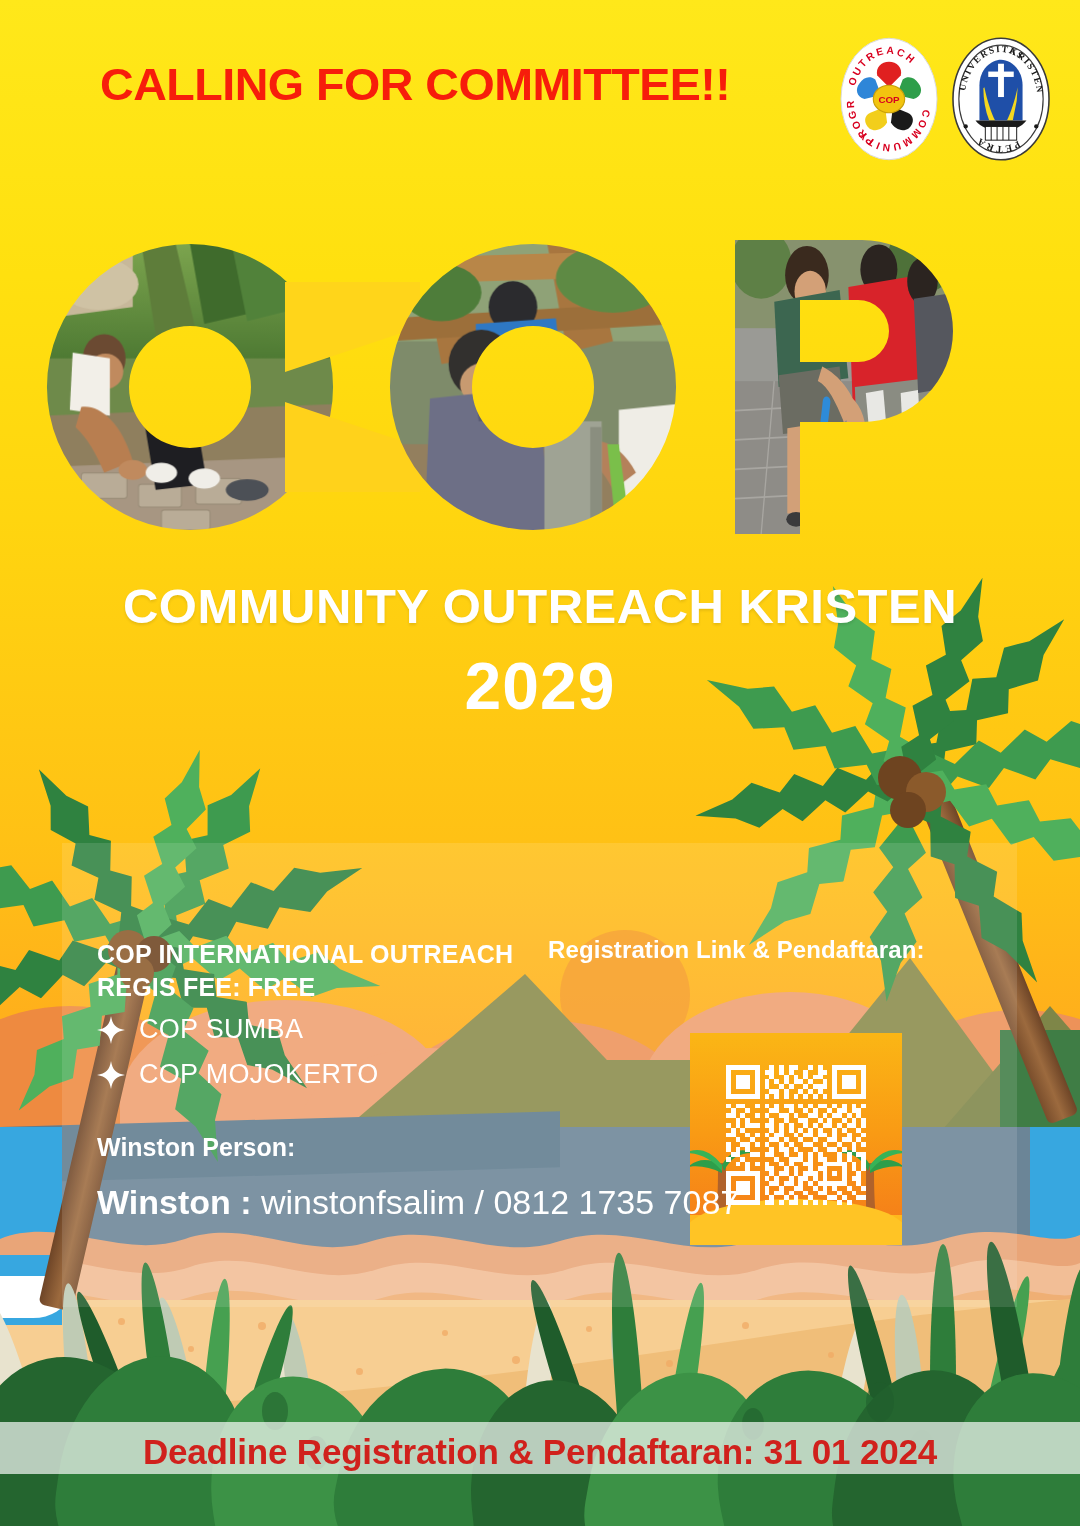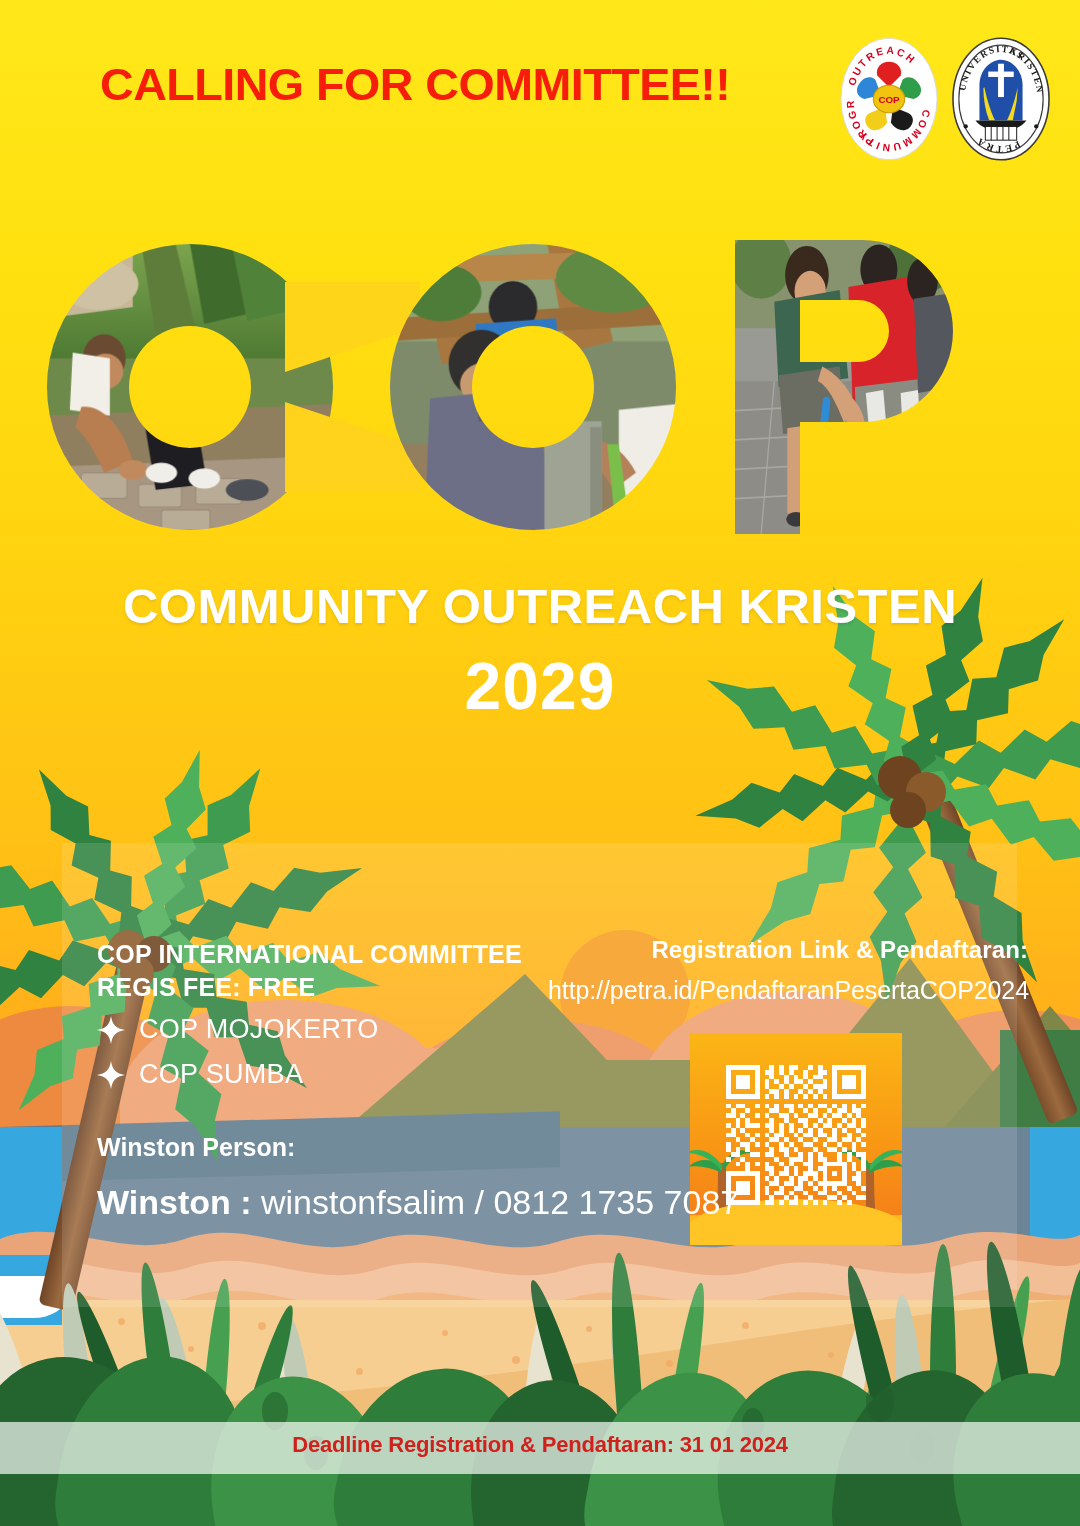--- a/index.html
+++ b/index.html
@@ -74,21 +74,21 @@
   .panel{position:absolute;left:62px;top:843px;width:955px;height:464px;
       background:rgba(255,255,255,.12);}
 
   .infoLeft{position:absolute;left:97px;top:938px;width:520px;color:#fff;}
   .infoHead{font-weight:bold;font-size:25px;line-height:1.32;letter-spacing:.2px;}
   .bullets{margin-top:10px;}
   .bulletRow{display:flex;align-items:center;gap:14px;margin-bottom:14px;}
   .spark{width:28px;height:28px;flex:0 0 28px;}
   .bulletTxt{font-size:27px;letter-spacing:.3px;}
 
-  .regBlock{position:absolute;left:548px;top:936px;width:480px;text-align:right;color:#fff;}
+  .regBlock{position:absolute;left:548px;top:936px;width:480px;text-align:left;color:#fff;}
   .regTitle{font-weight:bold;font-size:24px;letter-spacing:.1px;}
   .regUrl{margin-top:12px;font-size:25px;letter-spacing:-.1px;}
 
   
   .qrWrap{position:absolute;left:690px;top:1033px;width:212px;height:212px;
       background:linear-gradient(180deg,#FBB615 0%,#F99A14 48%,#F4781A 100%);overflow:hidden;}
   .qrWrap .qpalm{position:absolute;}
   .qsand{position:absolute;left:-4px;bottom:0;width:220px;height:46px;background:#FFC425;
       border-radius:50% 50% 0 0/70% 70% 0 0;}
   .qsand2{position:absolute;left:-4px;bottom:0;width:220px;height:30px;background:#FFB81C;}
@@ -97,21 +97,21 @@
   
   .contact{position:absolute;left:97px;top:1133px;color:#fff;}
   .cTitle{font-weight:bold;font-size:25px;}
   .cLine{margin-top:21px;font-size:34px;}
   .cLine b{font-weight:bold;}
 
   
   .deadbar{position:absolute;left:0;top:1422px;width:1080px;height:52px;
       background:rgba(255,255,255,.68);}
   .deadtxt{position:absolute;left:0;top:1432px;width:1080px;text-align:center;
-      color:#D0211C;font-weight:bold;font-size:22px;letter-spacing:-.2px;}
+      color:#D0211C;font-weight:bold;font-size:35px;letter-spacing:-.2px;}
 </style>
 </head>
 <body>
 
 <div class="poster">
 
   <div class="scene">
 
     <div class="sun"></div>
 
@@ -471,41 +471,40 @@
                M800,78 L858,78 a31,31 0 0 1 0,62 L800,140 Z" fill="url(#photo3)" fill-rule="evenodd"></path>
     </svg>
   </div>
 
   <div class="subtitle">COMMUNITY OUTREACH KRISTEN</div>
   <div class="year">2029</div>
 
   <div class="panel"></div>
 
   <div class="infoLeft">
-    <div class="infoHead">COP INTERNATIONAL COMMITTEE</div>
+    <div class="infoHead">COP INTERNATIONAL OUTREACH</div>
     <div class="infoHead">REGIS FEE: FREE</div>
     <div class="bullets">
       <div class="bulletRow">
         <svg class="spark" viewBox="0 0 32 32">
           <path d="M16,0 C17.6,10.2 21.8,14.4 32,16 C21.8,17.6 17.6,21.8 16,32 C14.4,21.8 10.2,17.6 0,16 C10.2,14.4 14.4,10.2 16,0 Z" fill="#ffffff"></path>
         </svg>
-        <span class="bulletTxt">COP MOJOKERTO</span>
+        <span class="bulletTxt">COP SUMBA</span>
       </div>
       <div class="bulletRow">
         <svg class="spark" viewBox="0 0 32 32">
           <path d="M16,0 C17.6,10.2 21.8,14.4 32,16 C21.8,17.6 17.6,21.8 16,32 C14.4,21.8 10.2,17.6 0,16 C10.2,14.4 14.4,10.2 16,0 Z" fill="#ffffff"></path>
         </svg>
-        <span class="bulletTxt">COP SUMBA</span>
+        <span class="bulletTxt">COP MOJOKERTO</span>
       </div>
     </div>
   </div>
 
   <div class="regBlock">
     <div class="regTitle">Registration Link &amp; Pendaftaran:</div>
-    <div class="regUrl">http://petra.id/PendaftaranPesertaCOP2024</div>
   </div>
 
   <div class="qrWrap">
 
     <svg class="qpalm" style="left:-6px;bottom:26px;width:70px;height:84px;" viewBox="0 0 70 84">
       <path d="M34,28 C34,46 34,62 32,84 L42,84 C42,62 42,46 42,28 Z" fill="#B0622B"></path>
       <path d="M38,30 C24,22 12,24 4,32 C14,30 26,32 38,38 Z" fill="#2E9E4A"></path>
       <path d="M38,30 C26,14 12,12 2,18 C16,18 28,24 38,36 Z" fill="#37B357"></path>
       <path d="M38,30 C46,16 58,12 68,18 C54,18 46,24 40,36 Z" fill="#2E9E4A"></path>
     </svg>

